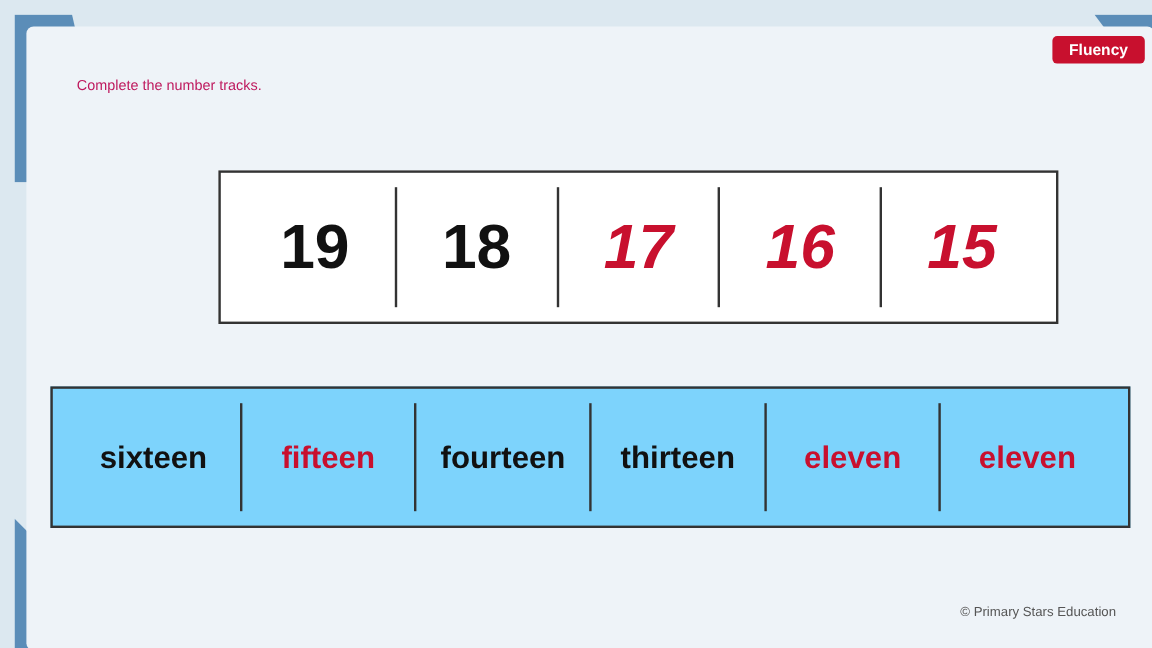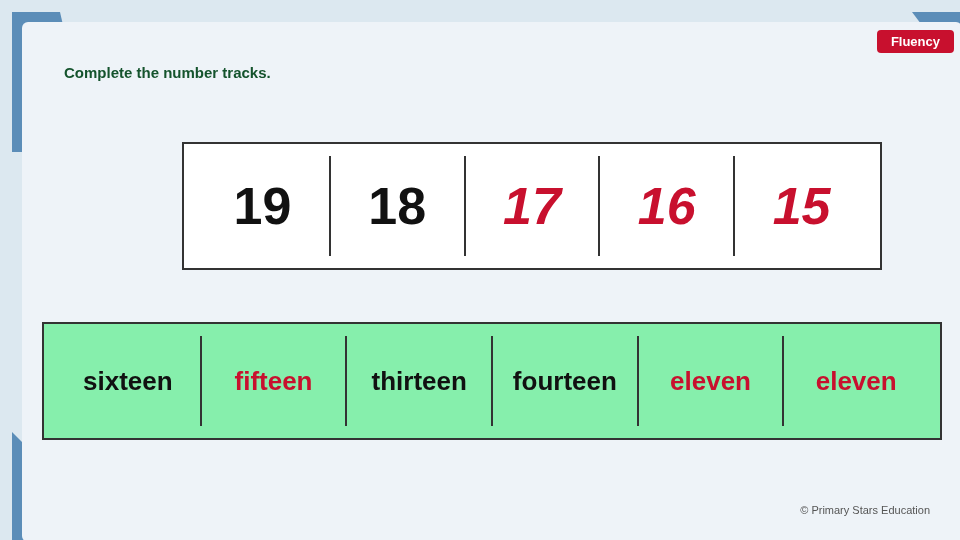--- a/index.html
+++ b/index.html
@@ -71,23 +71,23 @@
       padding: 4px 14px;
       border-radius: 4px;
       z-index: 10;
     }
 
     
     .page-title {
       position: absolute;
       top: 30px;
       left: 30px;
-      font-size: 15px;
-      font-weight: bold;
-      color: #14532d;
+      font-size: 12px;
+      font-weight: normal;
+      color: #be185d;
       z-index: 2;
     }
 
     
     .number-track {
       position: absolute;
       top: 120px;
       left: 160px;
       right: 80px;
       display: flex;
@@ -119,21 +119,21 @@
 
     
     .word-track {
       position: absolute;
       top: 300px;
       left: 20px;
       right: 20px;
       display: flex;
       border: 2.5px solid #333;
       z-index: 2;
-      background: #86efac;
+      background: #7dd3fc;
     }
 
     .word-cell {
       flex: 1;
       height: 90px;
       display: flex;
       align-items: center;
       justify-content: center;
       border-right: 2px solid #333;
       font-size: 26px;
@@ -178,21 +178,21 @@
       <div class="number-cell black">19</div>
       <div class="number-cell black">18</div>
       <div class="number-cell red">17</div>
       <div class="number-cell red">16</div>
       <div class="number-cell red">15</div>
     </div>
 
   <div class="word-track" id="word-track-container">
       <div class="word-cell black">sixteen</div>
       <div class="word-cell red">fifteen</div>
+      <div class="word-cell black">fourteen</div>
       <div class="word-cell black">thirteen</div>
-      <div class="word-cell black">fourteen</div>
       <div class="word-cell red">eleven</div>
       <div class="word-cell red">eleven</div>
     </div>
 
   <div class="copyright">© Primary Stars Education</div>
 
 </div>
 
 </body></html>

